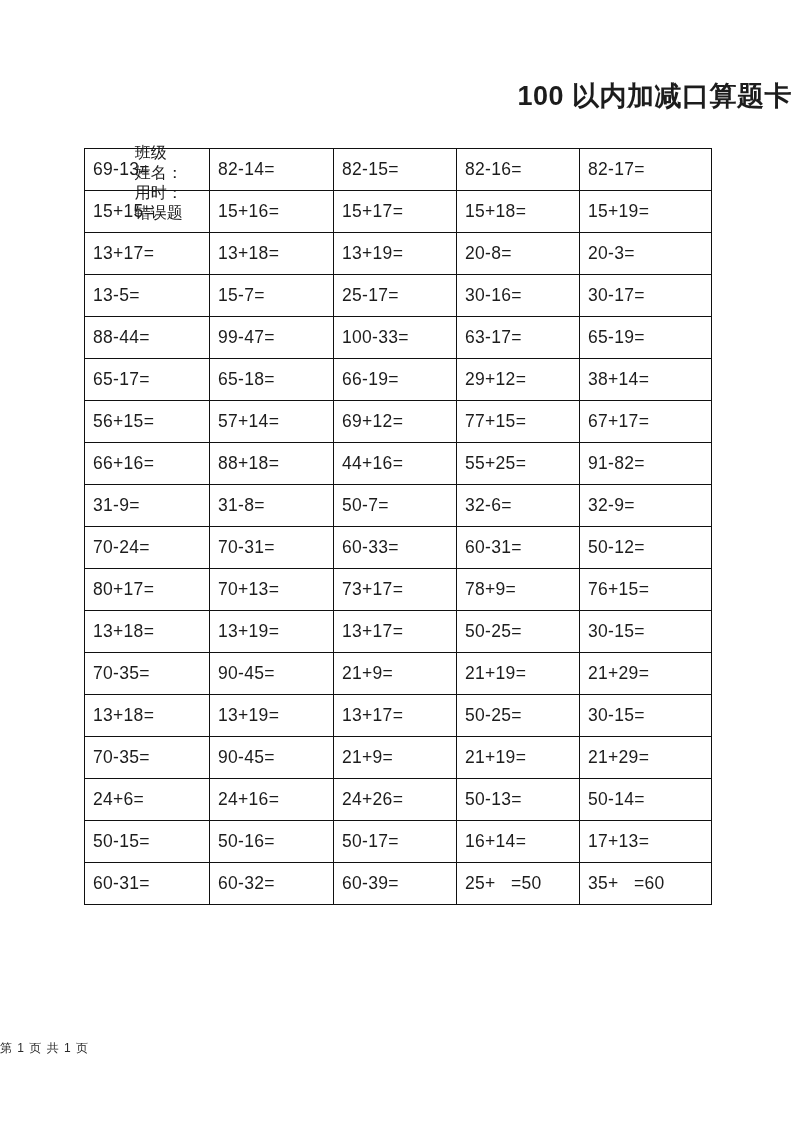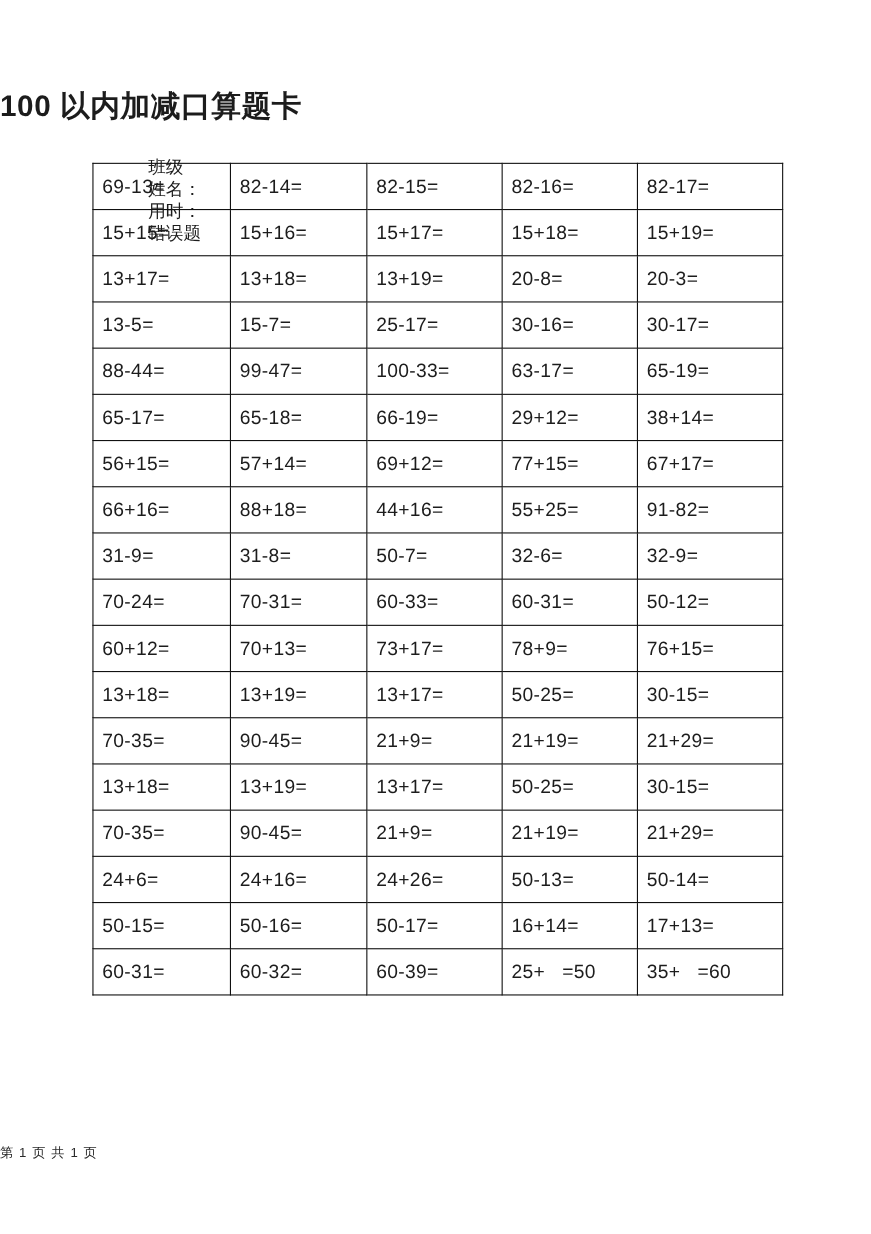--- a/index.html
+++ b/index.html
@@ -15,21 +15,21 @@
     font-family: "Liberation Sans", sans-serif;
     color: #1c1c1c;
     overflow: hidden;
   }
   .title {
     position: absolute;
     top: 81px;
     left: 0;
     width: 100%;
     margin: 0;
-    text-align: left;
+    text-align: right;
     font-size: 27px;
     line-height: 31px;
     font-weight: bold;
     letter-spacing: 0.5px;
   }
   .meta {
     position: absolute;
     top: 123px;
     left: 117px;
     font-size: 16px;
@@ -158,21 +158,21 @@
           <td>32-9=</td>
         </tr>
         <tr>
           <td>70-24=</td>
           <td>70-31=</td>
           <td>60-33=</td>
           <td>60-31=</td>
           <td>50-12=</td>
         </tr>
         <tr>
-          <td>60+12=</td>
+          <td>80+17=</td>
           <td>70+13=</td>
           <td>73+17=</td>
           <td>78+9=</td>
           <td>76+15=</td>
         </tr>
         <tr>
           <td>13+18=</td>
           <td>13+19=</td>
           <td>13+17=</td>
           <td>50-25=</td>

